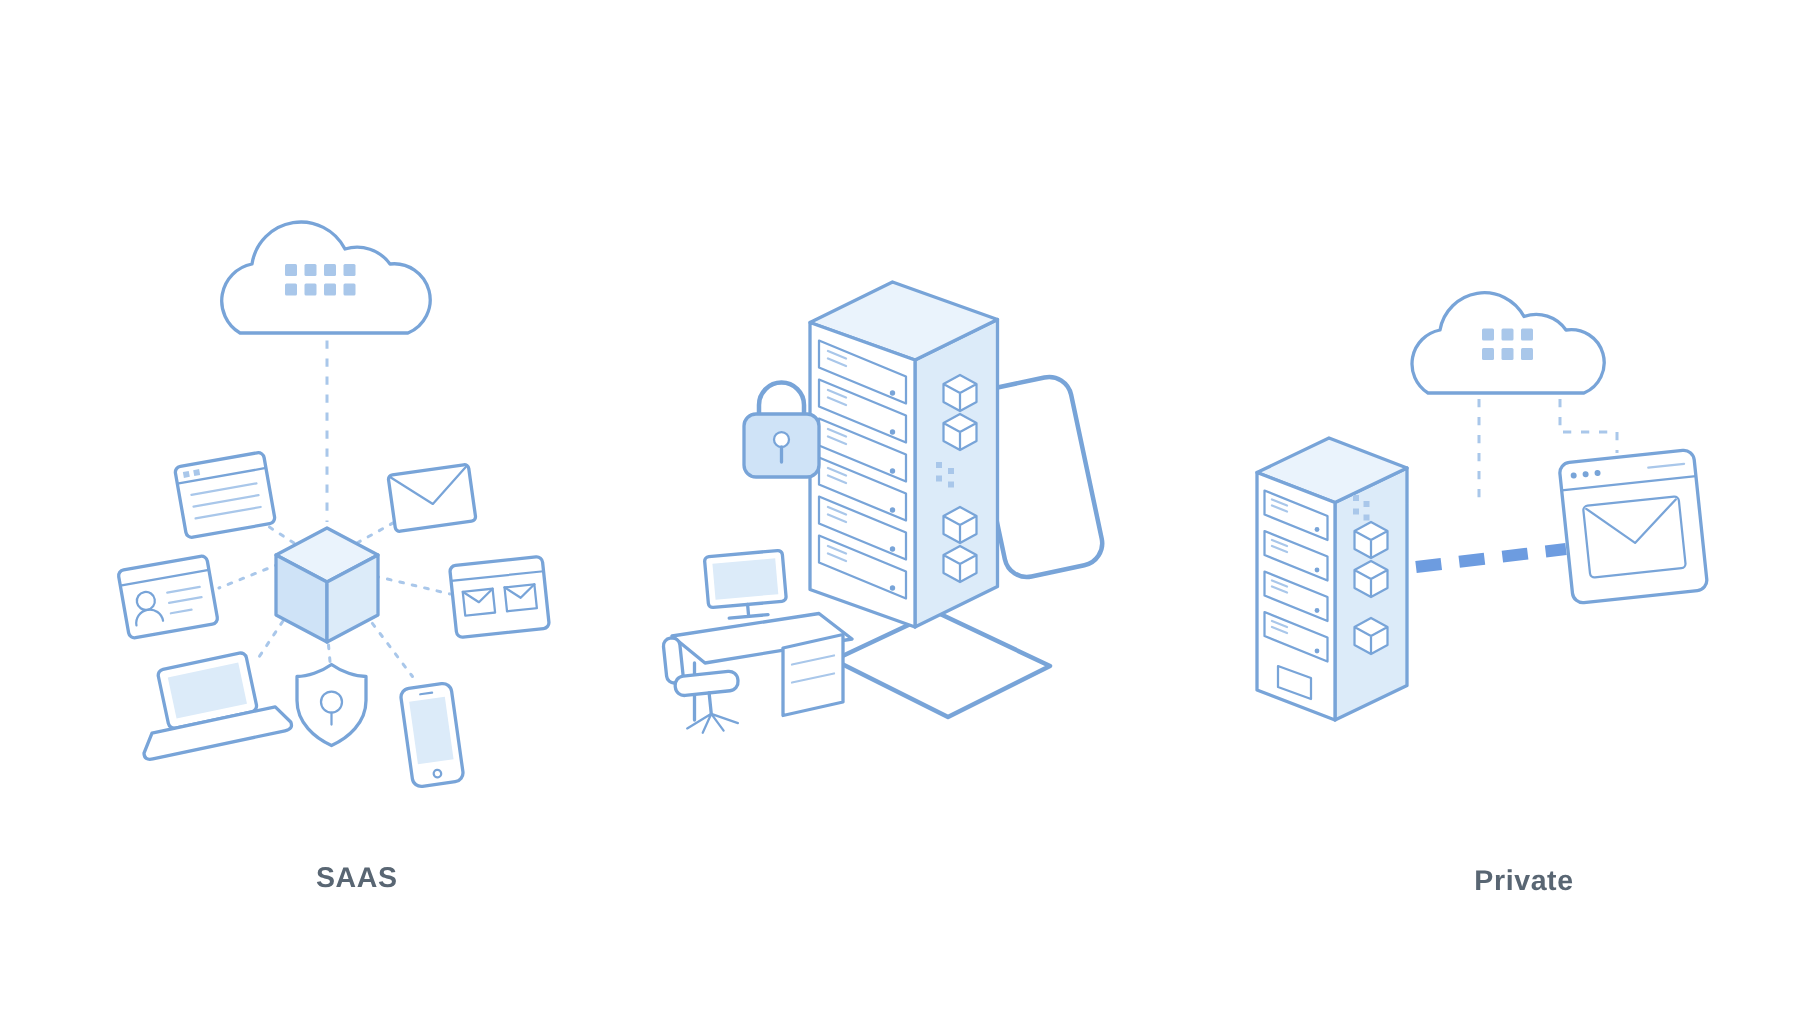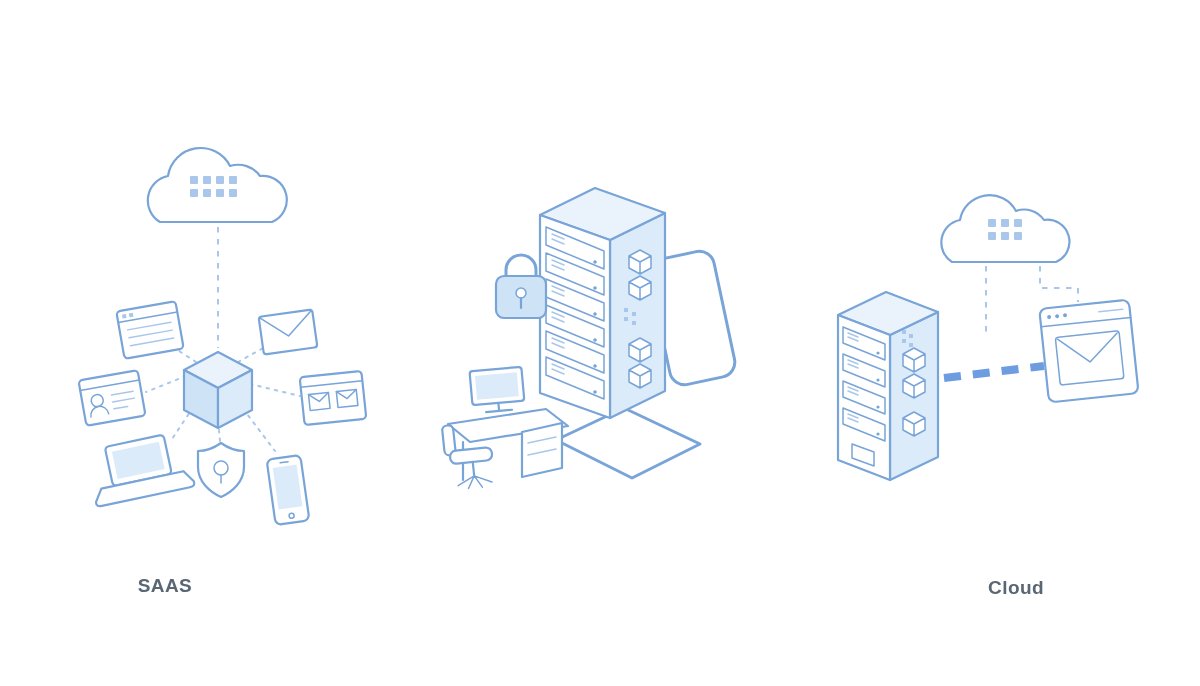--- a/index.html
+++ b/index.html
@@ -245,15 +245,15 @@
         <circle class="nub" cx="-20" cy="-39" r="2"></circle>
         <path class="ln thin soft" d="M14,-39 H38"></path>
         <g>
           <rect class="ln thin" x="-32" y="-18" width="64" height="48" rx="3"></rect>
           <path class="ln thin" d="M-30,-16 L0,10 L30,-16"></path>
         </g>
       </g>
     </g>
   </svg>
 
-  <div class="lbl" style="left:65px;top:572px;width:200px;">SAAS</div>
-  <div class="lbl" style="left:916px;top:574px;width:200px;">Cloud</div>
+  <div class="lbl" style="left:65px;top:572px;width:200px;text-align:right;">SAAS</div>
+  <div class="lbl" style="left:916px;top:574px;width:200px;">Private</div>
 </div>
 
 </body></html>

